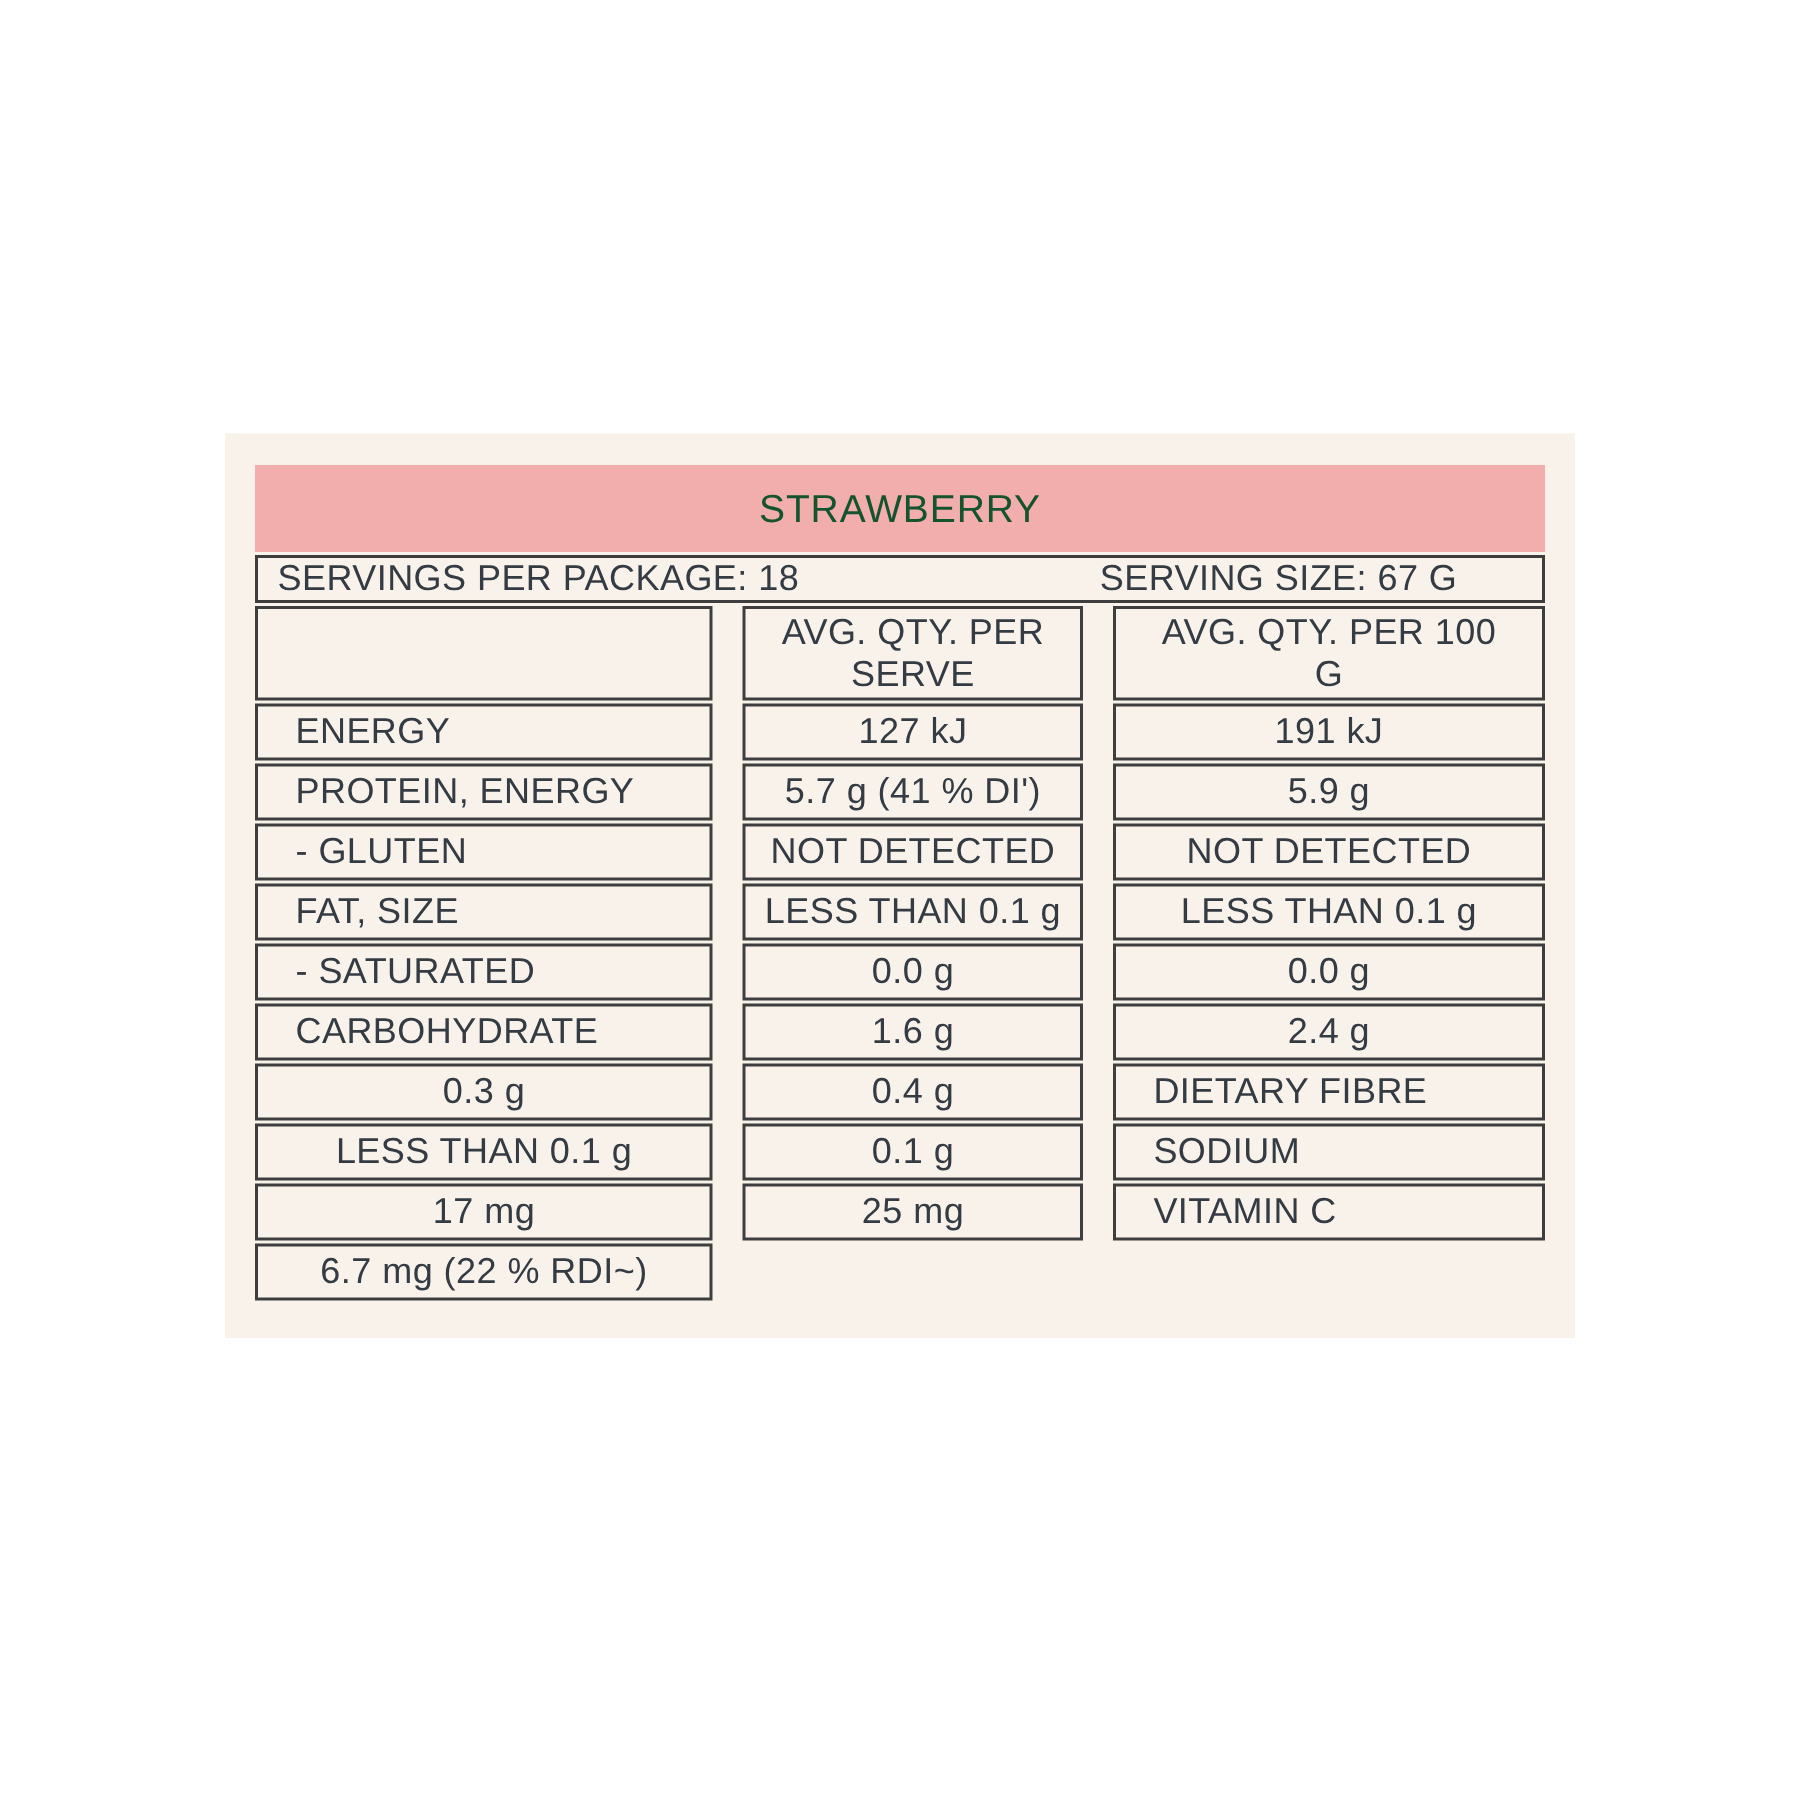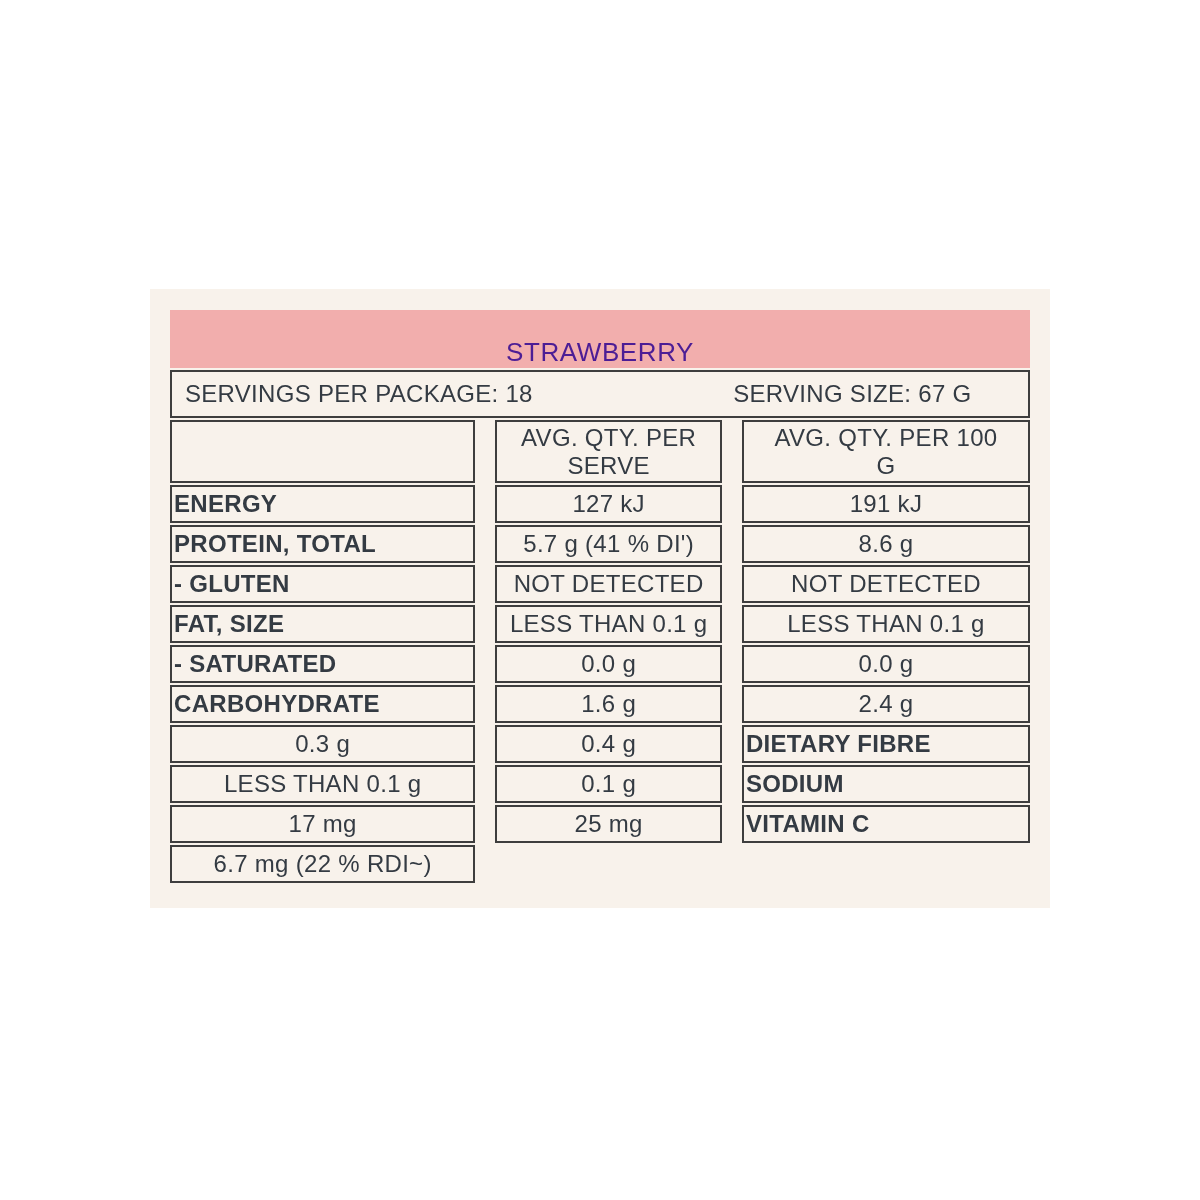--- a/index.html
+++ b/index.html
@@ -21,28 +21,28 @@
     background: #f8f2eb;
     padding: 21px 20px 25px 20px;
     display: flex;
     flex-direction: column;
     gap: 2px;
   }
   .band {
     height: 58px;
     background: #f2aead;
     display: flex;
-    align-items: flex-end;
+    align-items: center;
     justify-content: center;
     font-size: 26px;
     letter-spacing: 0.6px;
-    color: #4c1d95;
+    color: #14532d;
   }
   .servings {
-    height: 48px;
+    height: 32px;
     border: 2px solid #3e3e3e;
     background: #f8f2eb;
     display: flex;
     align-items: center;
     font-size: 24px;
     letter-spacing: 0.3px;
   }
   .sv-left {
     flex: 1;
     padding-left: 13px;
@@ -69,23 +69,22 @@
     font-size: 24px;
     letter-spacing: 0.3px;
     line-height: 1.15;
     text-align: center;
   }
   .cell.head {
     padding: 0 20px;
   }
   .cell.label {
     justify-content: flex-start;
-    padding-left: 2px;
+    padding-left: 25px;
     text-align: left;
-    font-weight: bold;
   }
 </style>
 </head>
 <body>
 
 <div class="card">
 
   <div class="band">
     <span>STRAWBERRY</span>
   </div>
@@ -97,23 +96,23 @@
 
   <div class="ntable">
     <div class="cell head"></div>
     <div class="cell head">AVG. QTY. PER SERVE</div>
     <div class="cell head">AVG. QTY. PER 100 G</div>
 
   <div class="cell label">ENERGY</div>
   <div class="cell value">127 kJ</div>
   <div class="cell value">191 kJ</div>
 
-  <div class="cell label">PROTEIN, TOTAL</div>
+  <div class="cell label">PROTEIN, ENERGY</div>
   <div class="cell value">5.7 g (41 % DI')</div>
-  <div class="cell value">8.6 g</div>
+  <div class="cell value">5.9 g</div>
 
   <div class="cell label">- GLUTEN</div>
   <div class="cell value">NOT DETECTED</div>
   <div class="cell value">NOT DETECTED</div>
 
   <div class="cell label">FAT, SIZE</div>
   <div class="cell value">LESS THAN 0.1 g</div>
   <div class="cell value">LESS THAN 0.1 g</div>
 
   <div class="cell label">- SATURATED</div>

